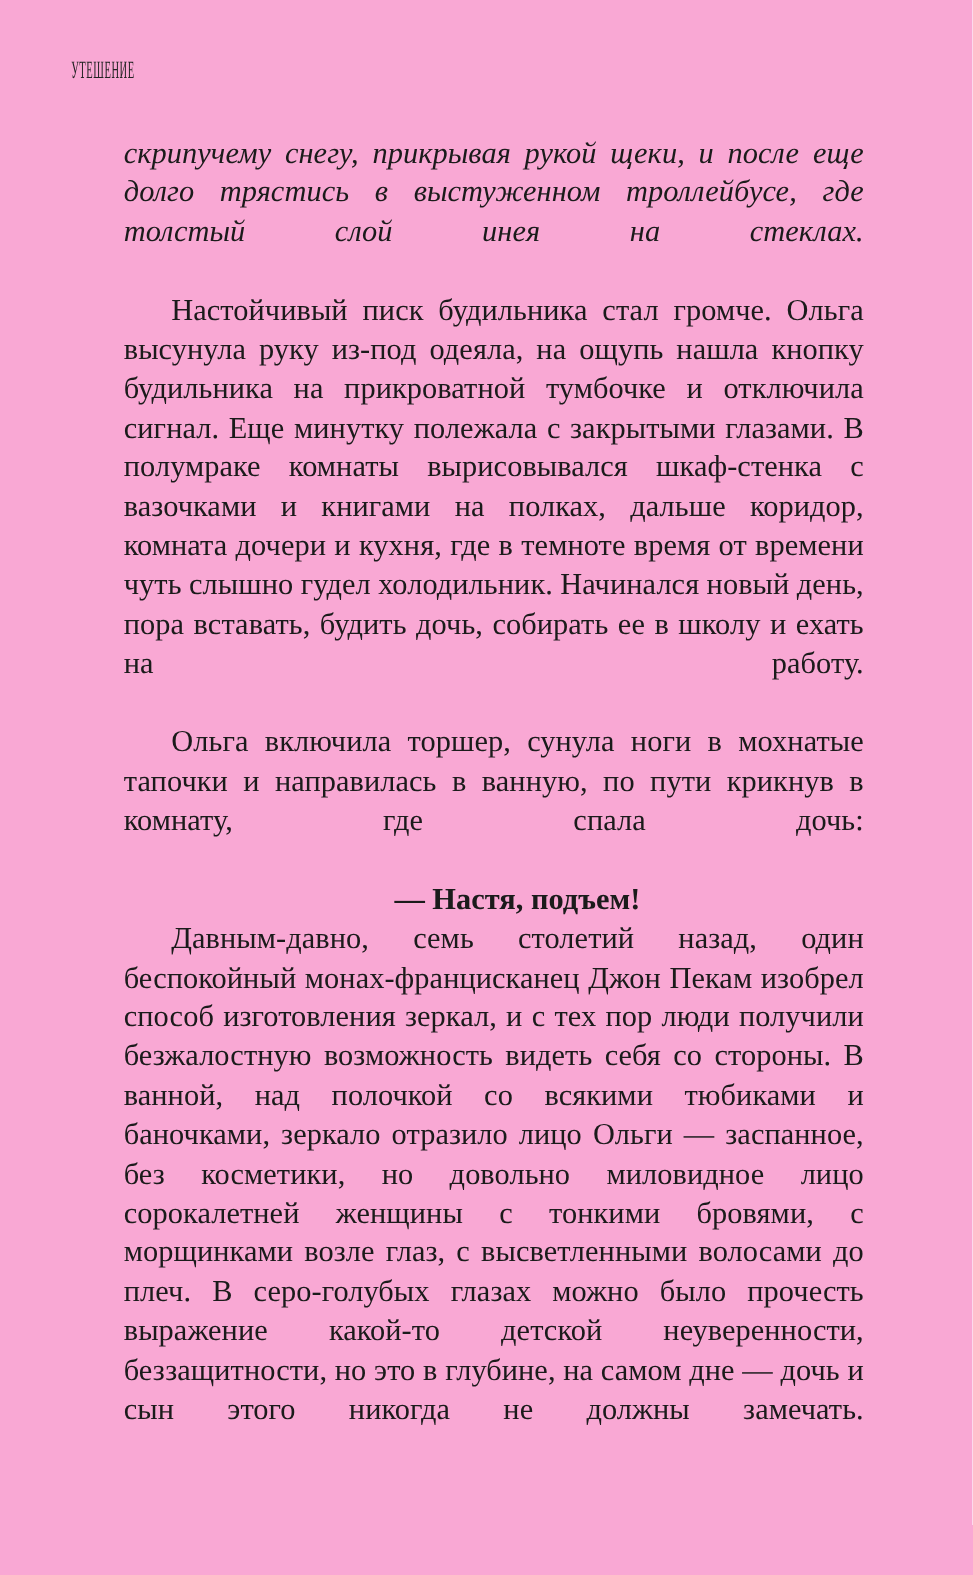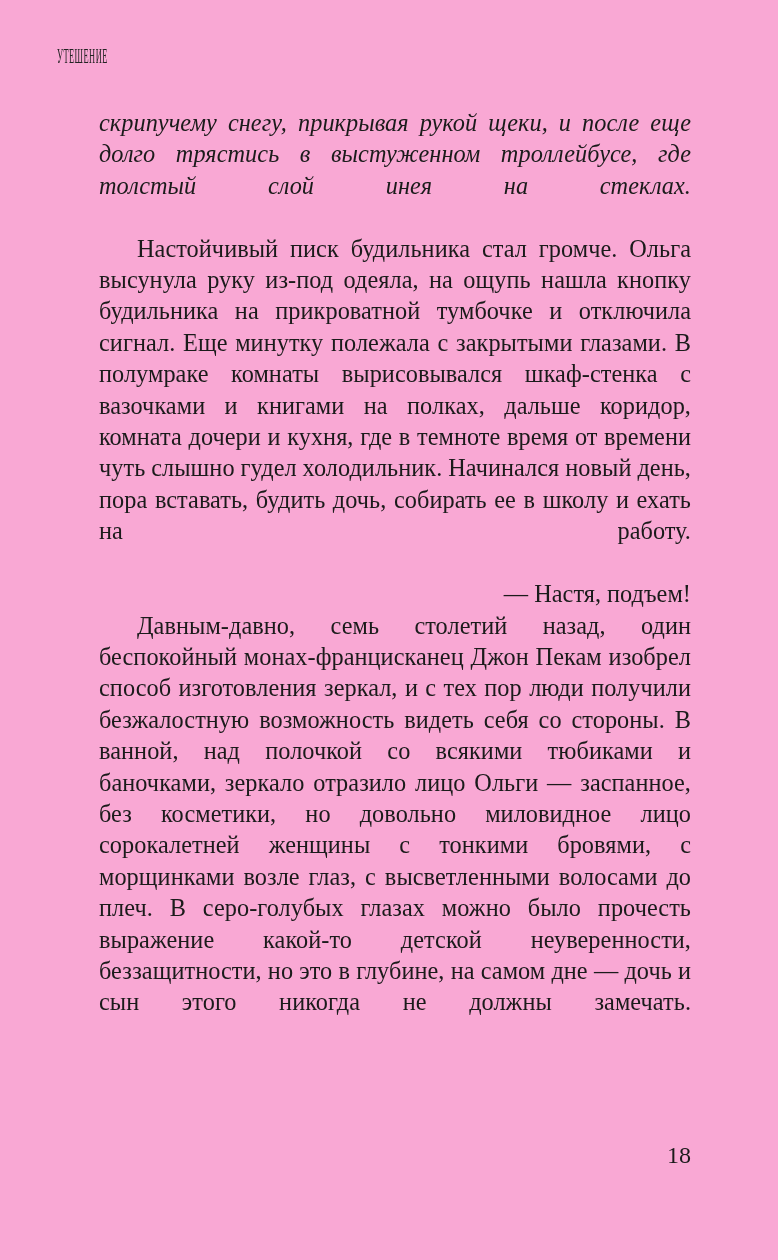--- a/index.html
+++ b/index.html
@@ -67,22 +67,23 @@
   }
   
   .para::after {
     content: "";
     display: inline-block;
     width: 100%;
   }
 
   
   .para.dialogue {
-    text-align: right;
+    text-align: center;
     text-indent: 38px;
+    font-weight: bold;
   }
   .para.dialogue::after { content: none; }
 
   
   .folio {
     position: absolute;
     left: 99px;
     width: 592px;
     top: 1140px;
     text-align: right;
@@ -98,22 +99,22 @@
 <div class="page">
 
   <div class="running-head">УТЕШЕНИЕ</div>
 
   <div class="textblock">
 
     <p class="para cont">скрипучему снегу, прикрывая рукой щеки, и после еще долго трястись в выстуженном троллейбусе, где толстый слой инея на стеклах.</p>
 
     <p class="para indent">Настойчивый писк будильника стал громче. Ольга высунула руку из-под одеяла, на ощупь нашла кнопку будильника на прикроватной тумбочке и отключила сигнал. Еще минутку полежала с закрытыми глазами. В полумраке комнаты вырисовывался шкаф-стенка с вазочками и книгами на полках, дальше коридор, комната дочери и кухня, где в темноте время от времени чуть слышно гудел холодильник. Начинался новый день, пора вставать, будить дочь, собирать ее в школу и ехать на работу.</p>
 
+    <p class="para indent">Ольга включила торшер, сунула ноги в мохнатые тапочки и направилась в ванную, по пути крикнув в комнату, где спала дочь:</p>
 
     <p class="para dialogue">—  Настя, подъем!</p>
 
     <p class="para indent">Давным-давно, семь столетий назад, один беспокойный монах-францисканец Джон Пекам изобрел способ изготовления зеркал, и с тех пор люди получили безжалостную возможность видеть себя со стороны. В ванной, над полочкой со всякими тюбиками и баночками, зеркало отразило лицо Ольги — заспанное, без косметики, но довольно миловидное лицо сорокалетней женщины с тонкими бровями, с морщинками возле глаз, с высветленными волосами до плеч. В серо-голубых глазах можно было прочесть выражение какой-то детской неуверенности, беззащитности, но это в глубине, на самом дне — дочь и сын этого никогда не должны замечать.</p>
 
   </div>
 
-  <div class="folio">18</div>
 
 </div>
 
 </body></html>

